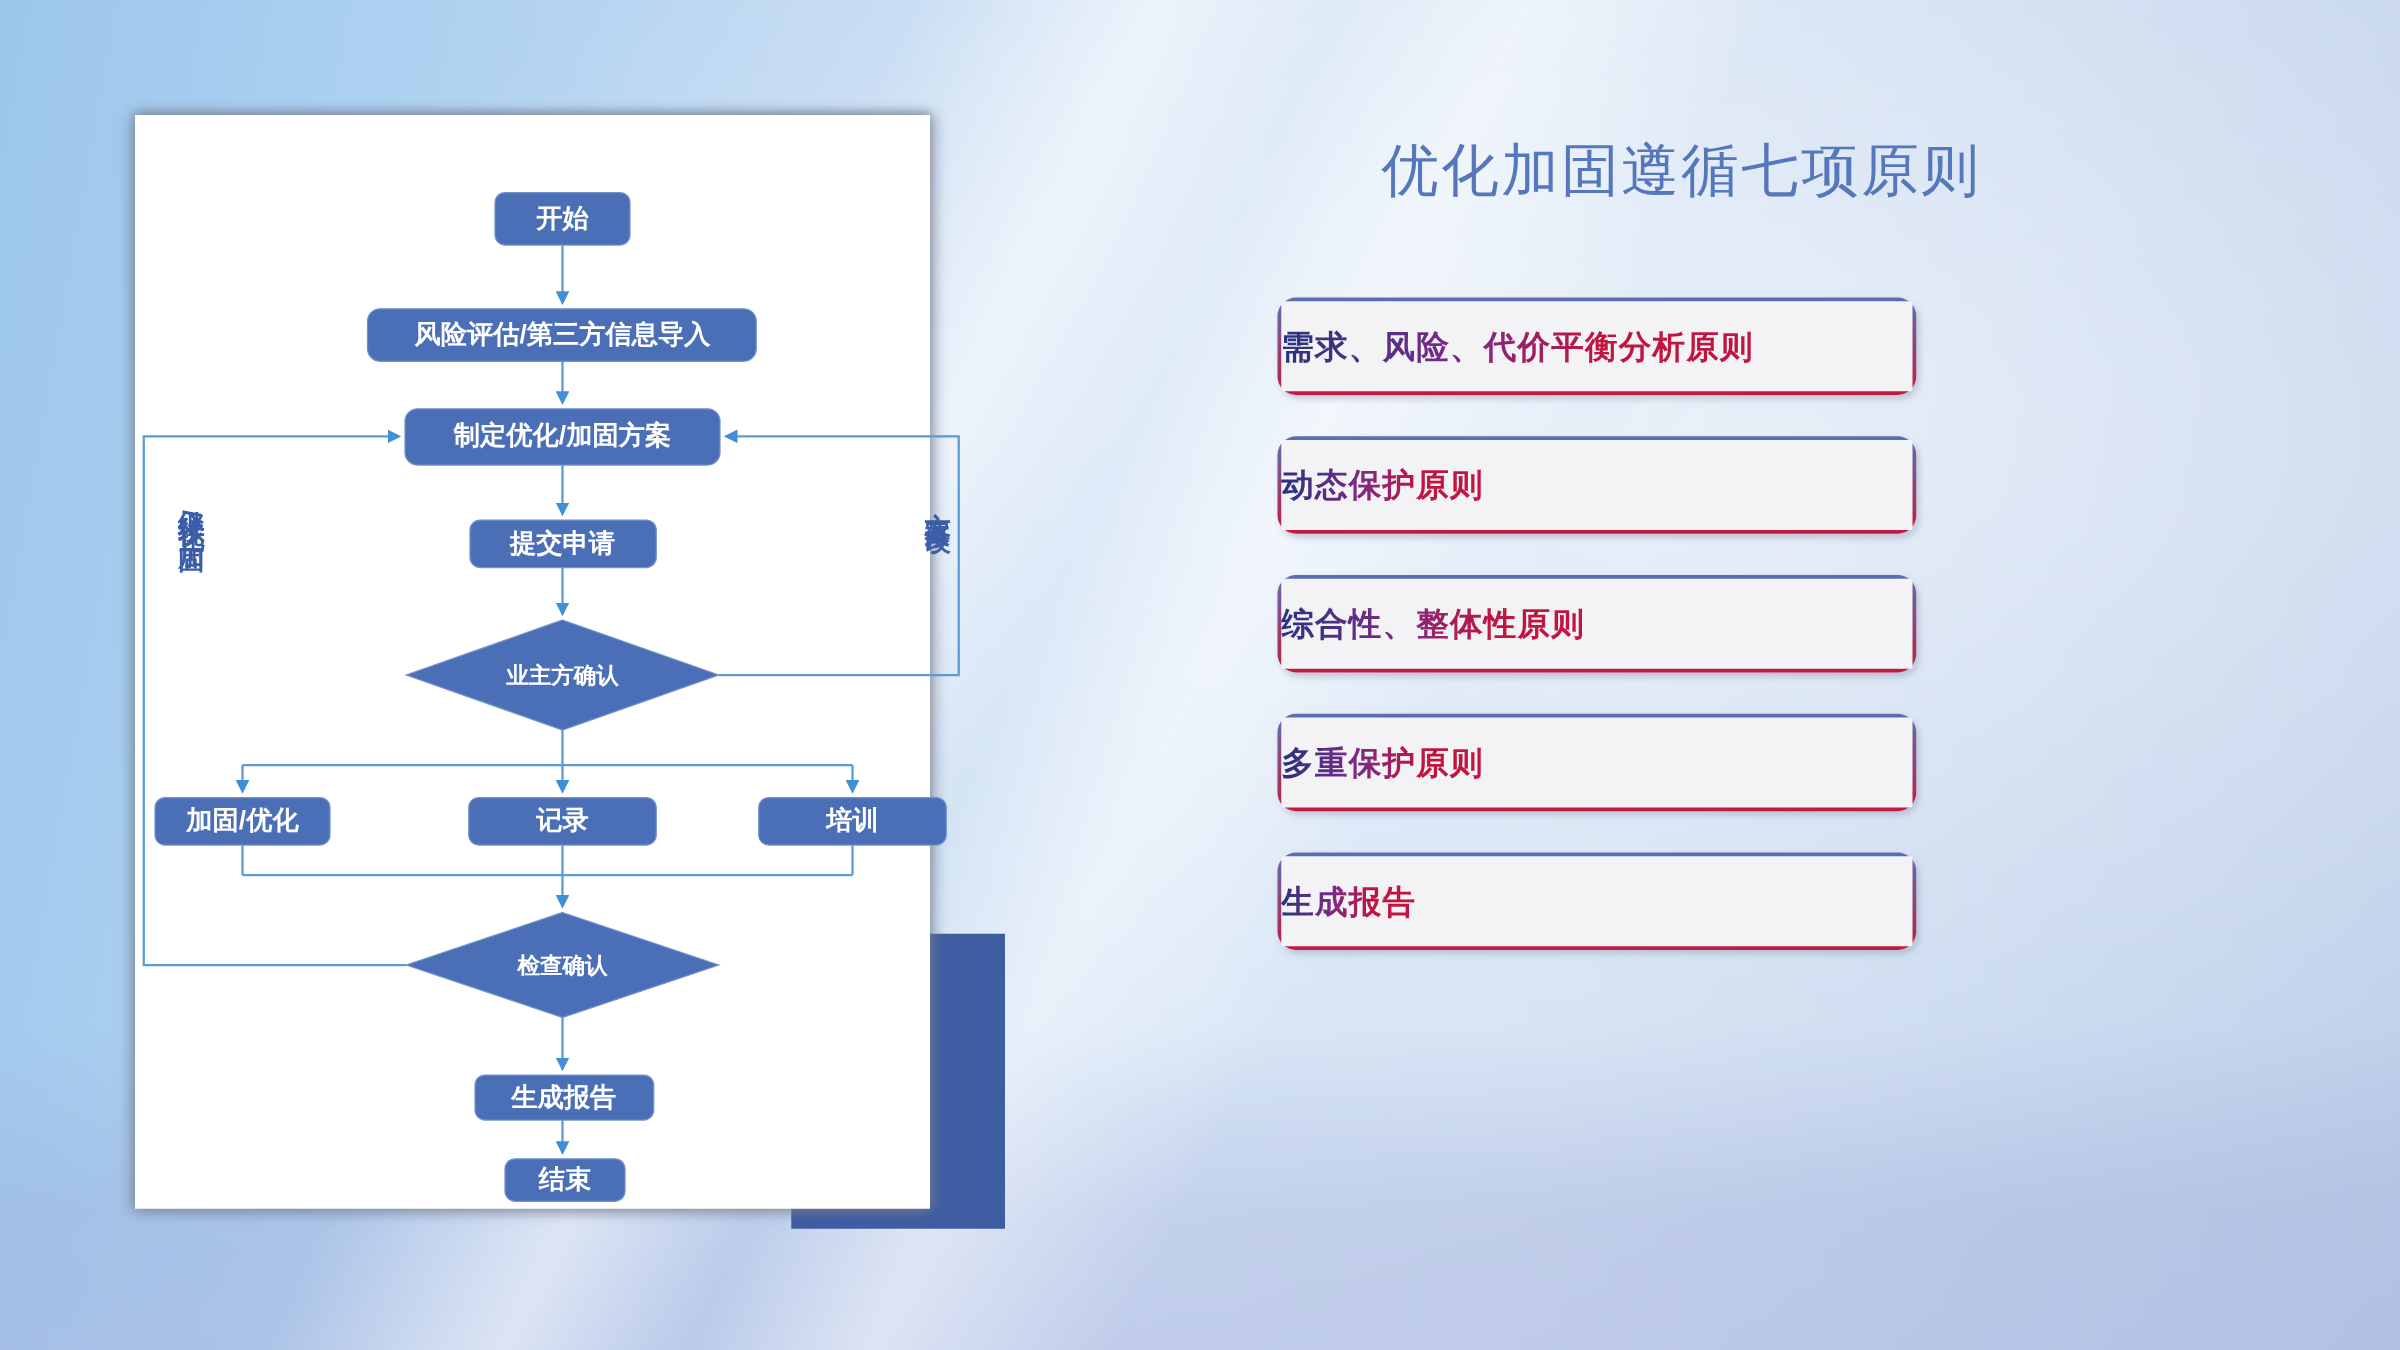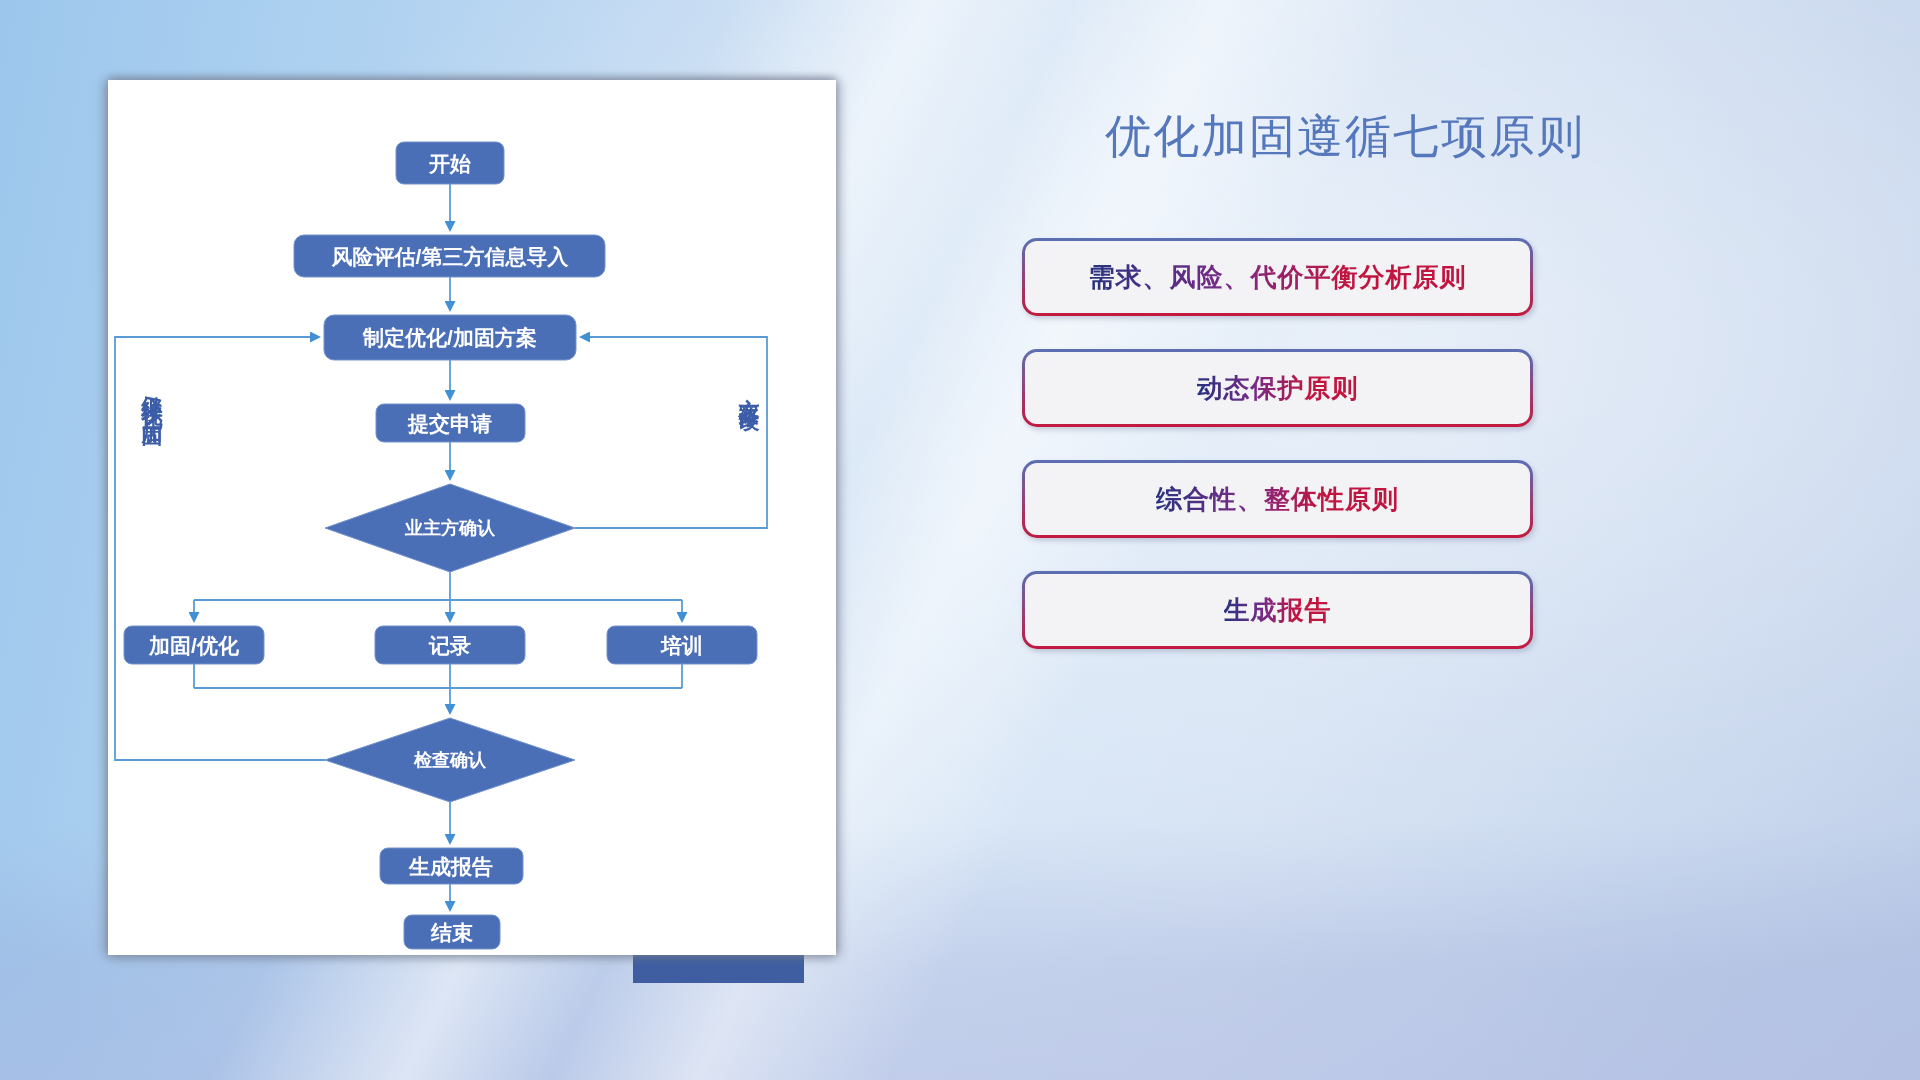--- a/index.html
+++ b/index.html
@@ -15,21 +15,21 @@
       linear-gradient(to bottom, rgba(150,160,210,0) 76%, rgba(152,162,212,.30) 90%, rgba(163,172,218,.42) 100%),
       linear-gradient(100deg, #9cc6ec 0%, #abd0f0 14%, #c4daf2 34%, #d6e5f6 52%, #d3e1f3 66%, #c7d7ee 84%, #bfcfe9 100%);
   }
 
   
   .accent-rect {
     position:absolute; left:633px; top:747px; width:171px; height:236px;
     background:var(--accent_rect);
   }
   .panel {
-    position:absolute; left:108px; top:80px; width:728px; height:875px;
+    position:absolute; left:108px; top:92px; width:636px; height:875px;
     background:var(--panel);
     box-shadow:0 -3px 7px rgba(118,126,145,.55), 0 4px 9px rgba(118,126,145,.45),
                6px 0 9px rgba(118,126,145,.30), -6px 0 9px rgba(118,126,145,.30);
   }
   .flow-svg { position:absolute; left:0; top:0; width:672px; height:875px; }
   .flow-node { fill:var(--node_fill); stroke:#7392cc; stroke-width:1; }
   .flow-line { stroke:var(--connector); stroke-width:1.8; fill:none; }
   .flow-text { fill:#ffffff; font-weight:bold; font-size:21px;
                text-anchor:middle; dominant-baseline:central; }
   .flow-text.small { font-size:18px; }
@@ -49,23 +49,23 @@
   .principles {
     position:absolute; left:1022px; top:238px; width:511px;
     display:flex; flex-direction:column; gap:33px;
   }
   .principle {
     height:78px; border-radius:15px; padding:3px;
     background:linear-gradient(180deg, var(--principle_border_top), var(--principle_border_bottom));
     box-shadow:2px 3px 5px rgba(120,130,160,.35);
   }
   .principle-inner {
-    width:100%; height:100%; border-radius:12px;
+    width:100%; height:100%; border-radius:1px;
     background:var(--principle_fill);
-    display:flex; align-items:center; justify-content:center;
+    display:flex; align-items:center; justify-content:flex-start;
   }
   .principle-label {
     font-size:26px; font-weight:bold; letter-spacing:1px;
     background:linear-gradient(90deg, #283380 0%, #7c2a86 38%, #c01540 68%, #c01540 100%);
     -webkit-background-clip:text; background-clip:text;
     color:transparent; -webkit-text-fill-color:transparent;
   }
 </style>
 </head>
 <body>
@@ -165,18 +165,23 @@
         <span class="principle-label">动态保护原则</span>
       </div>
     </div>
     <div class="principle">
       <div class="principle-inner">
         <span class="principle-label">综合性、整体性原则</span>
       </div>
     </div>
     <div class="principle">
       <div class="principle-inner">
+        <span class="principle-label">多重保护原则</span>
+      </div>
+    </div>
+    <div class="principle">
+      <div class="principle-inner">
         <span class="principle-label">生成报告</span>
       </div>
     </div>
   </div>
 
 </div>
 
 </body></html>

